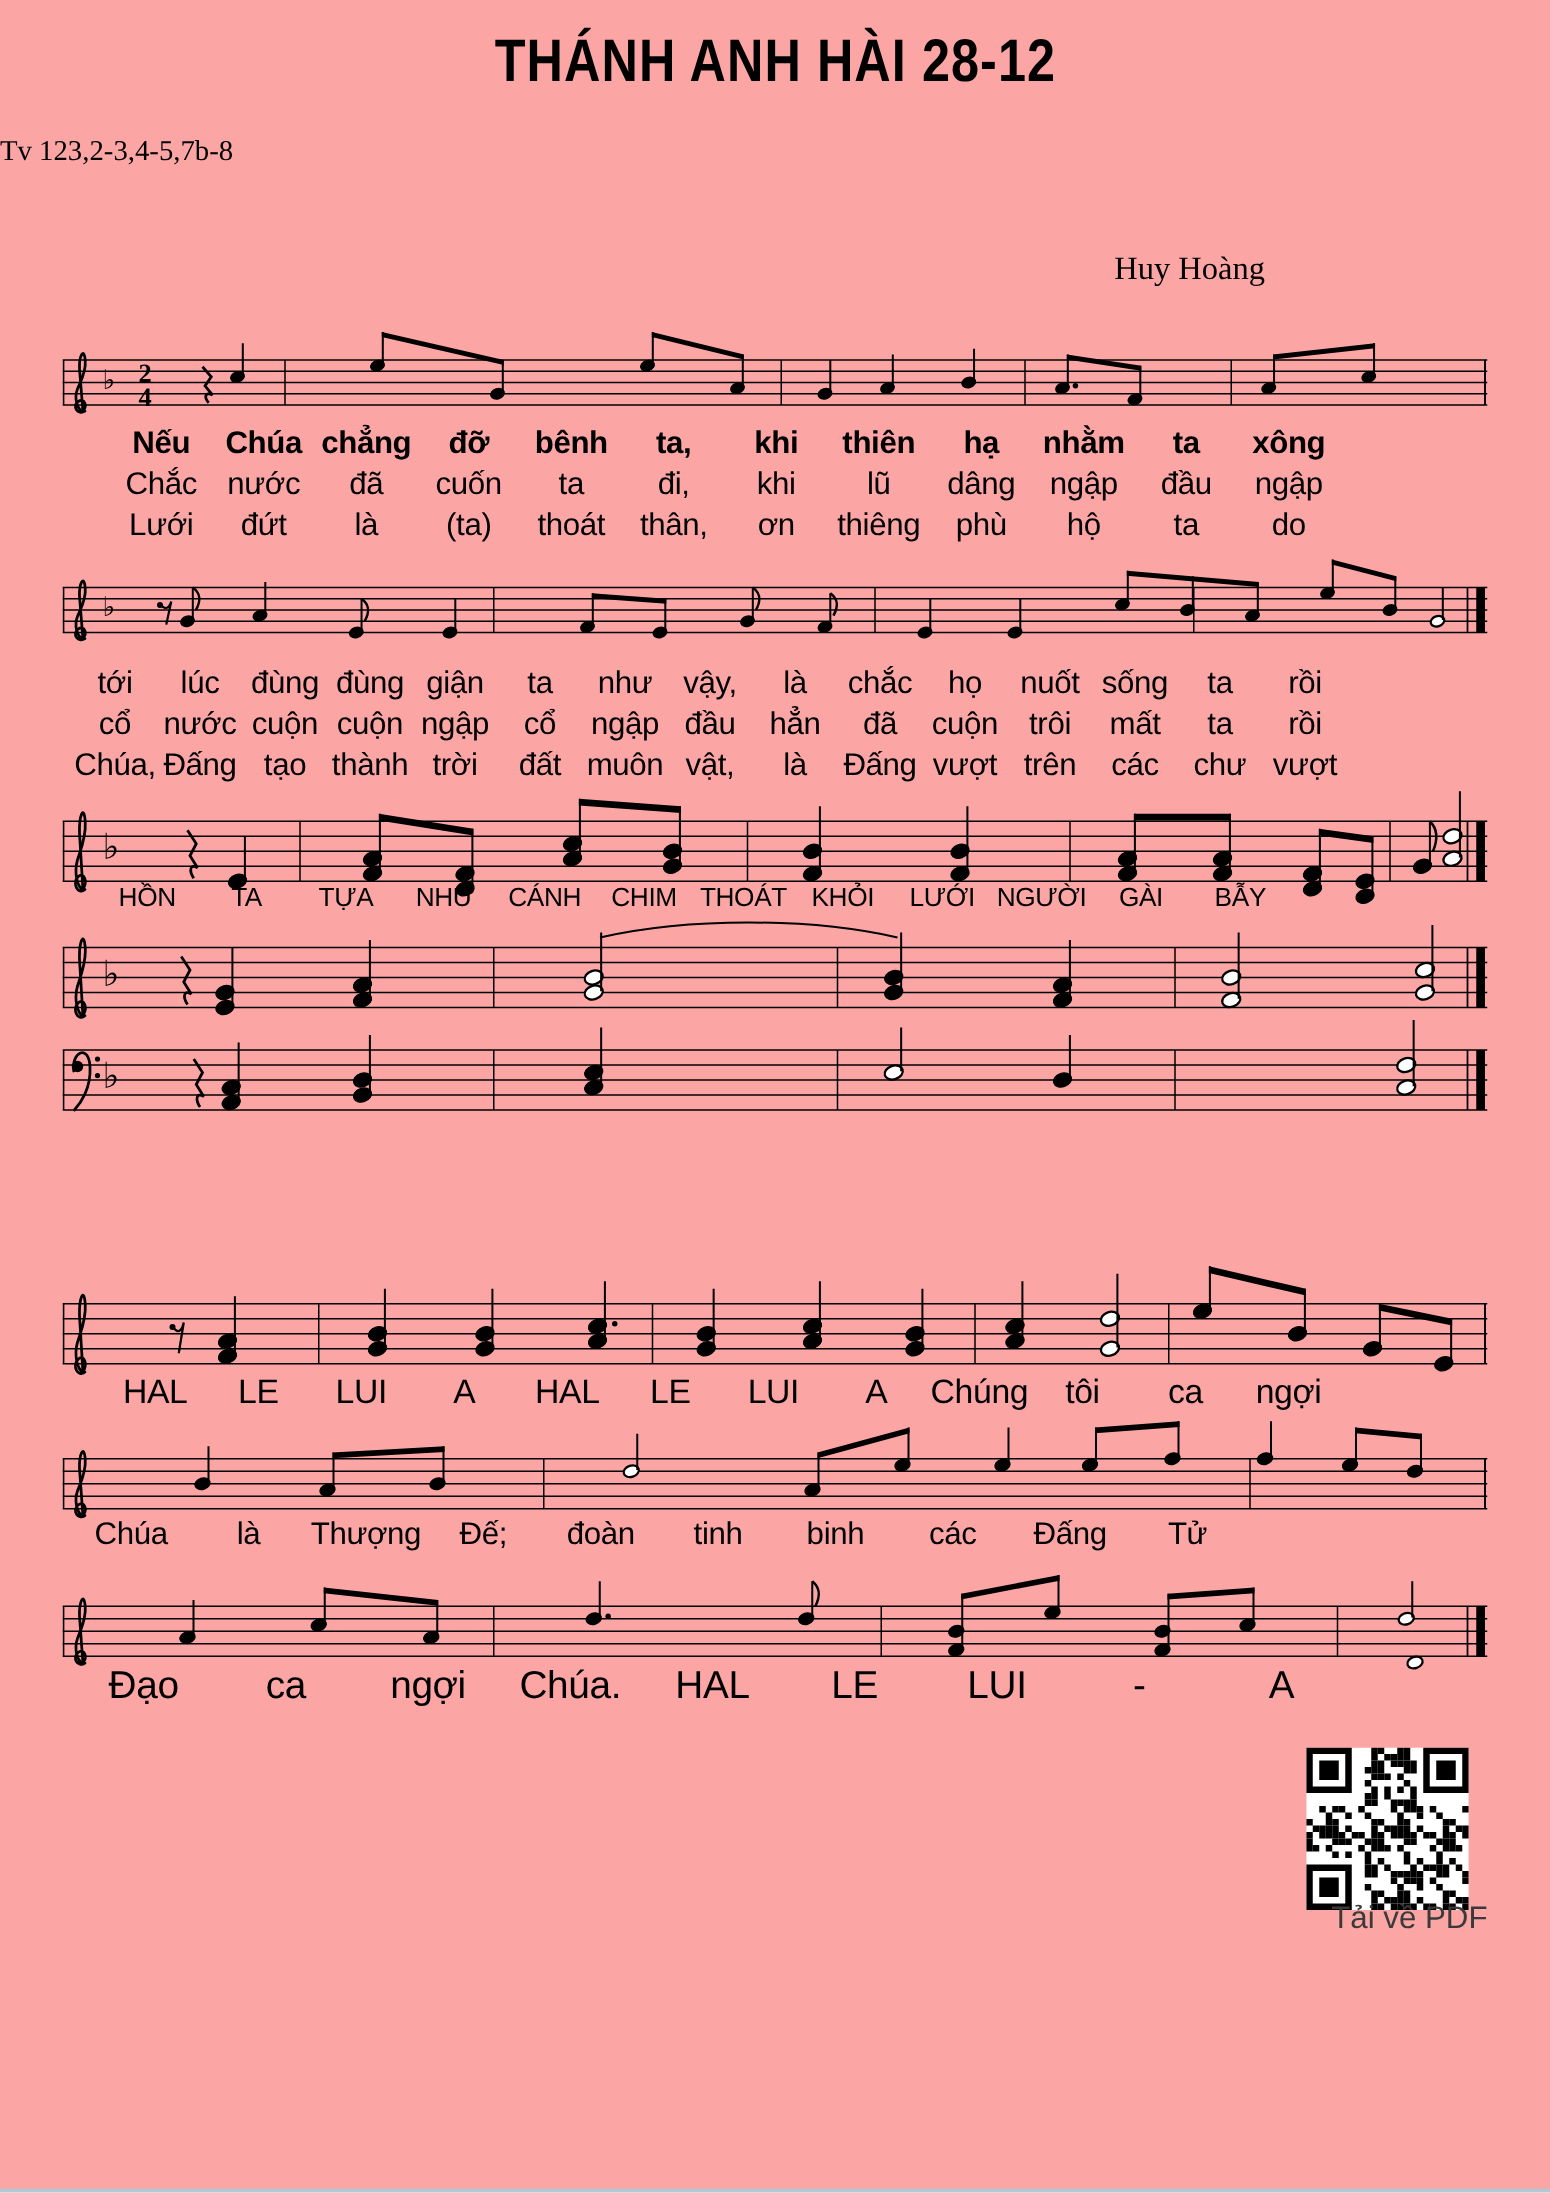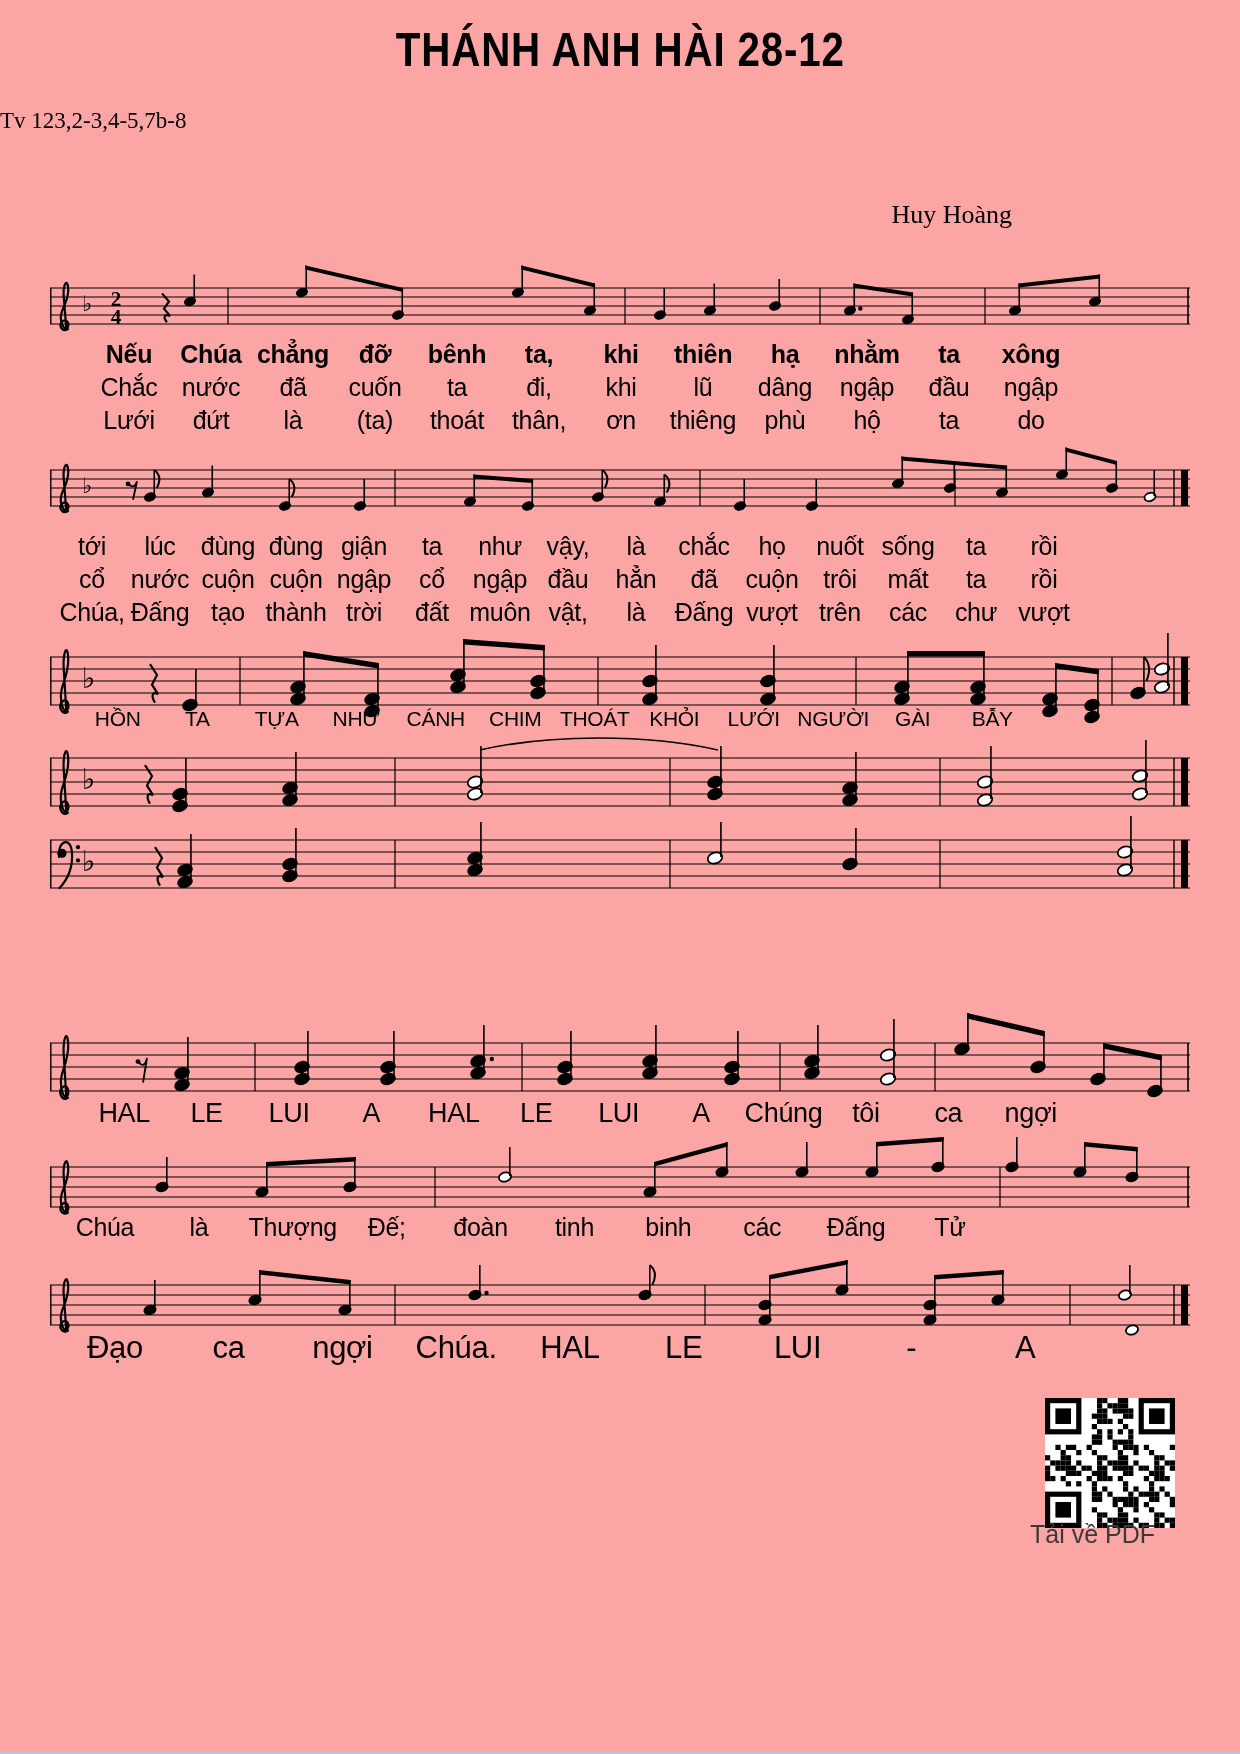--- a/index.html
+++ b/index.html
@@ -12,21 +12,21 @@
             font-family:"Liberation Serif",serif;font-size:23px;}
   .composer{position:absolute;top:200px;right:228px;font-size:26px;font-family:Liberation Serif, serif;}
   .sys{position:absolute;left:50px;}
   svg.staff{display:block;}
   .tsig{font-family:"Liberation Serif",serif;font-weight:bold;text-anchor:middle;}
   .mus{font-family:"DejaVu Sans",sans-serif;}
   .lyrics{position:absolute;}
   .lrow{display:grid;align-items:center;}
   .lw{text-align:center;white-space:nowrap;line-height:1;letter-spacing:-0.3px;}
   .qr{position:absolute;left:1045px;top:1398px;}
-  .qr-caption{position:absolute;left:1030px;top:1520px;width:160px;text-align:left;
+  .qr-caption{position:absolute;left:1030px;top:1520px;width:160px;text-align:right;
               font-size:25px;color:#3a3a3a;}
   .page-edge{position:absolute;left:0;right:0;bottom:0;height:3px;background:#aec9d8;}
 </style>
 </head>
 <body>
 
 <div class="page">
   <div class="title-wrap">
     <span class="title-text">THÁNH ANH HÀI 28-12</span>
   </div>

